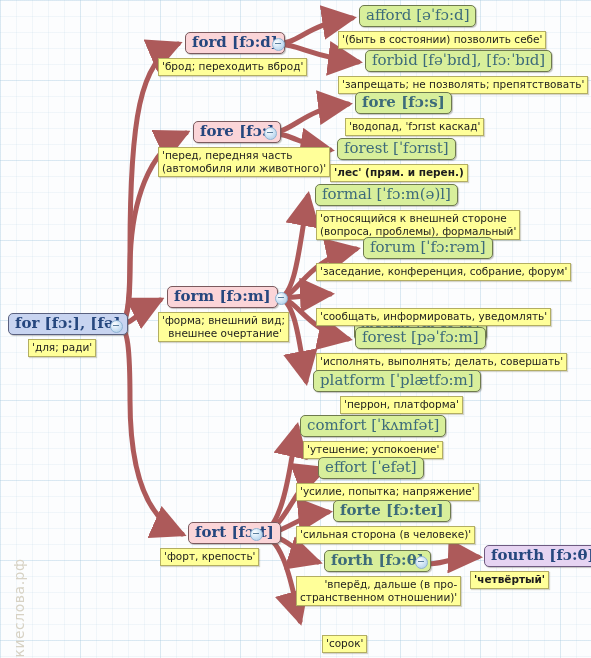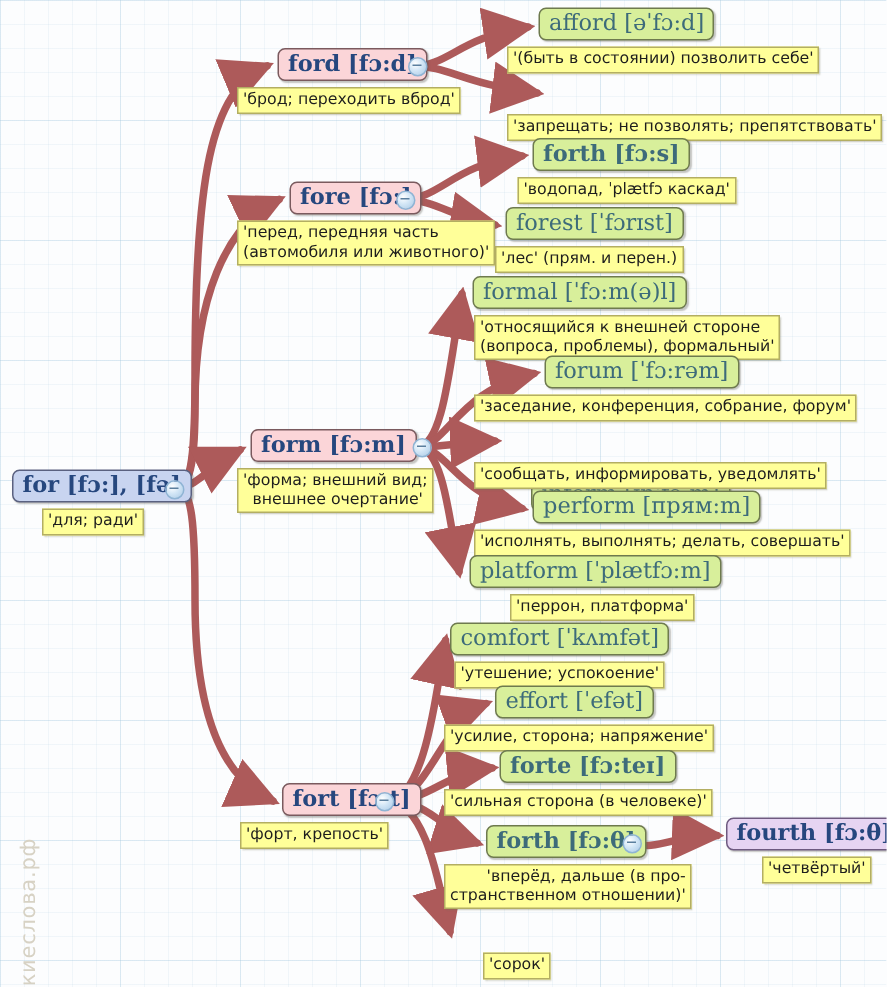--- a/index.html
+++ b/index.html
@@ -139,72 +139,73 @@
   <div class="tr" style="left:28px;top:339px;">'для; ради'</div>
   <div class="handle" style="left:110px;top:320px;"></div>
 
   <div class="node pink bold" style="left:185px;top:32px;">ford [fɔ:d]</div>
   <div class="tr" style="left:158px;top:58px;">'брод; переходить вброд'</div>
   <div class="handle" style="left:272px;top:38px;"></div>
 
   <div class="node green" style="left:359px;top:5px;">afford [əˈfɔ:d]</div>
   <div class="tr" style="left:338px;top:31px;">'(быть в состоянии) позволить себе'</div>
 
+  <div class="node green" style="left:365px;top:50px;">forbid [fəˈbɪd], [fɔːˈbɪd]</div>
   <div class="tr" style="left:338px;top:76px;">'запрещать; не позволять; препятствовать'</div>
 
   <div class="node pink bold" style="left:193px;top:121px;">fore [fɔ:]</div>
   <div class="tr" style="left:158px;top:147px;">'перед, передняя часть
 (автомобиля или животного)'</div>
   <div class="handle" style="left:264px;top:127px;"></div>
 
-  <div class="node green bold" style="left:355px;top:92px;">forth [fɔ:s]</div>
-  <div class="tr" style="left:345px;top:118px;">'водопад, ˈplætfɔ каскад'</div>
+  <div class="node green bold" style="left:355px;top:92px;">fore [fɔ:s]</div>
+  <div class="tr" style="left:345px;top:118px;">'водопад, ˈfɔrɪst каскад'</div>
 
   <div class="node green" style="left:337px;top:138px;">forest [ˈfɔrɪst]</div>
-  <div class="tr" style="left:330px;top:164px;">'лес' (прям. и перен.)</div>
+  <div class="tr" style="left:330px;top:164px;font-weight:bold;">'лес' (прям. и перен.)</div>
 
   <div class="node pink bold" style="left:167px;top:286px;">form [fɔ:m]</div>
   <div class="tr" style="left:158px;top:312px;text-align:center;">'форма; внешний вид;
  внешнее очертание'</div>
   <div class="handle" style="left:275px;top:292px;"></div>
 
   <div class="node green" style="left:315px;top:184px;">formal [ˈfɔ:m(ə)l]</div>
   <div class="tr" style="left:316px;top:210px;">'относящийся к внешней стороне
 (вопроса, проблемы), формальный'</div>
 
   <div class="node green" style="left:363px;top:237px;">forum [ˈfɔ:rəm]</div>
   <div class="tr" style="left:316px;top:263px;">'заседание, конференция, собрание, форум'</div>
 
   <div class="node green" style="left:354px;top:282px;margin-top:37px;">inform [ɪnˈfɔ:m]</div>
   <div class="tr" style="left:316px;top:308px;">'сообщать, информировать, уведомлять'</div>
 
-  <div class="node green" style="left:355px;top:327px;">perform [прям:m]</div>
+  <div class="node green" style="left:355px;top:327px;">forest [pəˈfɔ:m]</div>
   <div class="tr" style="left:316px;top:353px;">'исполнять, выполнять; делать, совершать'</div>
 
   <div class="node green" style="left:313px;top:370px;">platform [ˈplætfɔ:m]</div>
   <div class="tr" style="left:340px;top:396px;">'перрон, платформа'</div>
 
   <div class="node pink bold" style="left:188px;top:522px;">fort [fɔ:t]</div>
   <div class="tr" style="left:160px;top:548px;">'форт, крепость'</div>
   <div class="handle" style="left:250px;top:528px;"></div>
 
   <div class="node green" style="left:300px;top:415px;">comfort [ˈkʌmfət]</div>
   <div class="tr" style="left:303px;top:441px;">'утешение; успокоение'</div>
 
-  <div class="node green" style="left:330px;top:457px;">effort [ˈefət]</div>
-  <div class="tr" style="left:296px;top:483px;">'усилие, сторона; напряжение'</div>
+  <div class="node green" style="left:318px;top:457px;">effort [ˈefət]</div>
+  <div class="tr" style="left:296px;top:483px;">'усилие, попытка; напряжение'</div>
 
   <div class="node green bold" style="left:333px;top:500px;">forte [fɔ:teɪ]</div>
   <div class="tr" style="left:296px;top:526px;">'сильная сторона (в человеке)'</div>
 
   <div class="node green bold" style="left:324px;top:550px;">forth [fɔ:θ]</div>
   <div class="tr" style="left:296px;top:576px;text-align:right;">'вперёд, дальше (в про-
 странственном отношении)'</div>
   <div class="handle" style="left:415px;top:556px;"></div>
 
   <div class="node violet bold" style="left:484px;top:545px;">fourth [fɔ:θ]</div>
-  <div class="tr" style="left:508px;top:571px;">'четвёртый'</div>
+  <div class="tr" style="left:470px;top:571px;font-weight:bold;">'четвёртый'</div>
 
   <div class="tr" style="left:322px;top:635px;">'сорок'</div>
 
   <div id="watermark">английскиеслова.рф</div>
 
 </div>
 
 </body></html>

